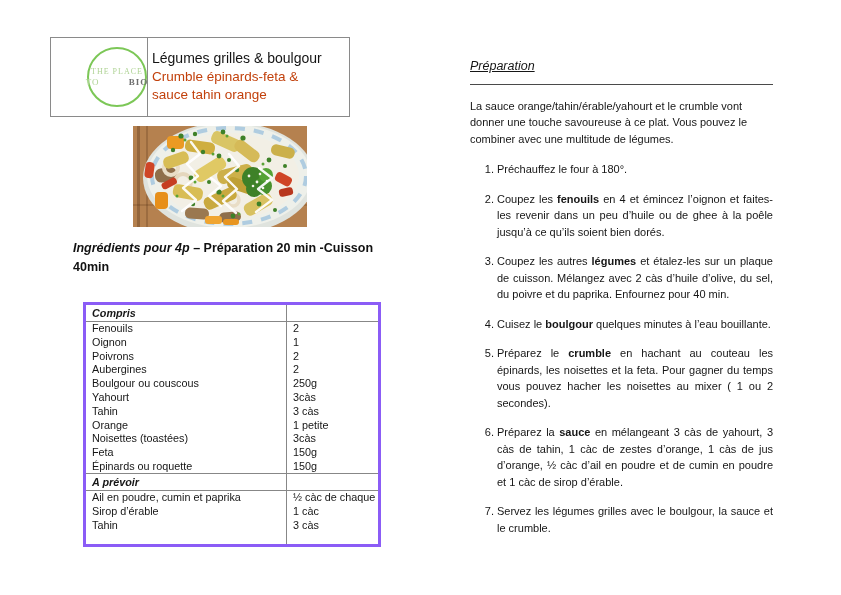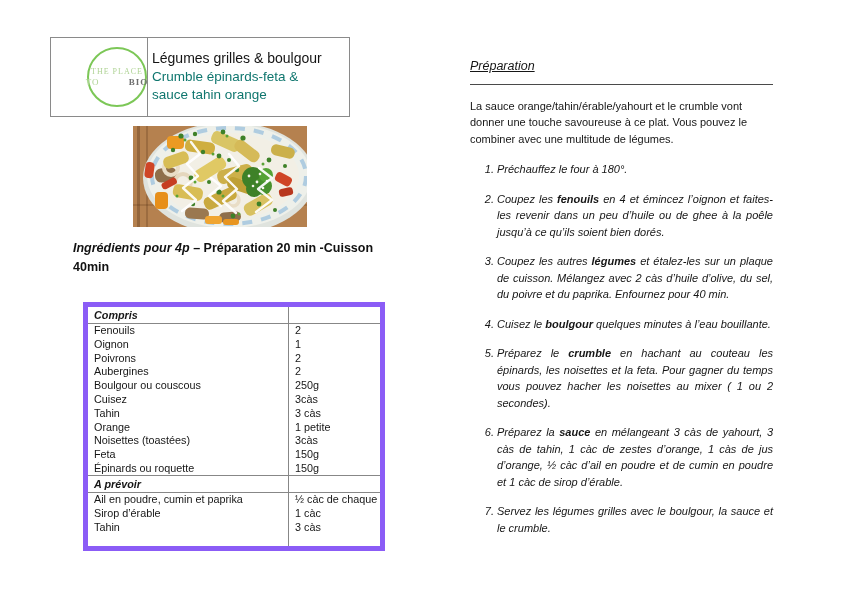--- a/index.html
+++ b/index.html
@@ -23,37 +23,37 @@
   }
   .logo-top{font-size:8px;letter-spacing:1px;color:#afd395;white-space:nowrap;}
   .logo-bottom{font-size:9px;letter-spacing:1px;white-space:nowrap;}
   .logo-to{color:#afd395;}
   .logo-bio{color:#6f6f6f;font-weight:700;padding-left:26px;}
   .title-cell{
     flex:1;display:flex;flex-direction:column;justify-content:center;
     text-align:left;line-height:1.35;padding:0 4px;
   }
   .title-black{font-size:14px;color:#141414;}
-  .title-green{font-size:13.5px;color:#0f766e;}
+  .title-green{font-size:13.5px;color:#c2410c;}
 
   
   .photo{position:absolute;left:133px;top:126px;width:174px;height:101px;display:block;}
 
   
   .ing-heading{
     position:absolute;left:73px;top:239px;width:302px;
     font-size:12.5px;line-height:1.5;color:#111;font-weight:bold;
   }
   .ing-heading .it{font-style:italic;}
 
   
   .ing-table{
     position:absolute;left:83px;top:302px;width:287px;
     border-collapse:collapse;table-layout:fixed;
-    font-size:10.8px;color:#161616;border:5px solid #8b5cf6;
+    font-size:10.8px;color:#161616;border:3px solid #8b5cf6;
   }
   .ing-table td{
     padding:0.5px 4px 0.5px 6px;height:12.8px;line-height:12.8px;
     overflow:hidden;white-space:nowrap;vertical-align:middle;
   }
   .ing-table .c1{width:190px;border-right:1px solid #878787;}
   .ing-table .c2{width:81px;}
   .ing-table tr.sec td{
     font-weight:700;font-style:italic;height:14.5px;line-height:14.5px;
     border-top:1px solid #878787;border-bottom:1px solid #878787;
@@ -61,21 +61,21 @@
   .ing-table tr.spacer td{height:11px;}
 
   
   .prep{position:absolute;left:470px;top:57px;width:303px;font-size:11px;line-height:1.5;color:#161616;}
   .prep-heading{
     font-size:12.5px;font-style:italic;padding-bottom:8px;
     border-bottom:1px solid #4a4a4a;
     text-decoration:underline;
   }
   .intro{margin:13px 0 0 0;}
-  .steps{margin:14px 0 0 0;padding-left:27px;font-style:italic;}
+  .steps{margin:14px 0 0 0;padding-left:27px;}
   .steps li{margin-bottom:13px;text-align:justify;}
   .steps li:last-child{margin-bottom:17px;}
   .b{font-weight:700;}
 </style>
 </head>
 <body>
 
 <div class="page">
 
   <div class="header-box">
@@ -206,21 +206,21 @@
         </tr>
         <tr class="ing">
           <td class="c1">Aubergines</td>
           <td class="c2">2</td>
         </tr>
         <tr class="ing">
           <td class="c1">Boulgour ou couscous</td>
           <td class="c2">250g</td>
         </tr>
         <tr class="ing">
-          <td class="c1">Cuisez</td>
+          <td class="c1">Yahourt</td>
           <td class="c2">3càs</td>
         </tr>
         <tr class="ing">
           <td class="c1">Tahin</td>
           <td class="c2">3 càs</td>
         </tr>
         <tr class="ing">
           <td class="c1">Orange</td>
           <td class="c2">1 petite</td>
         </tr>

